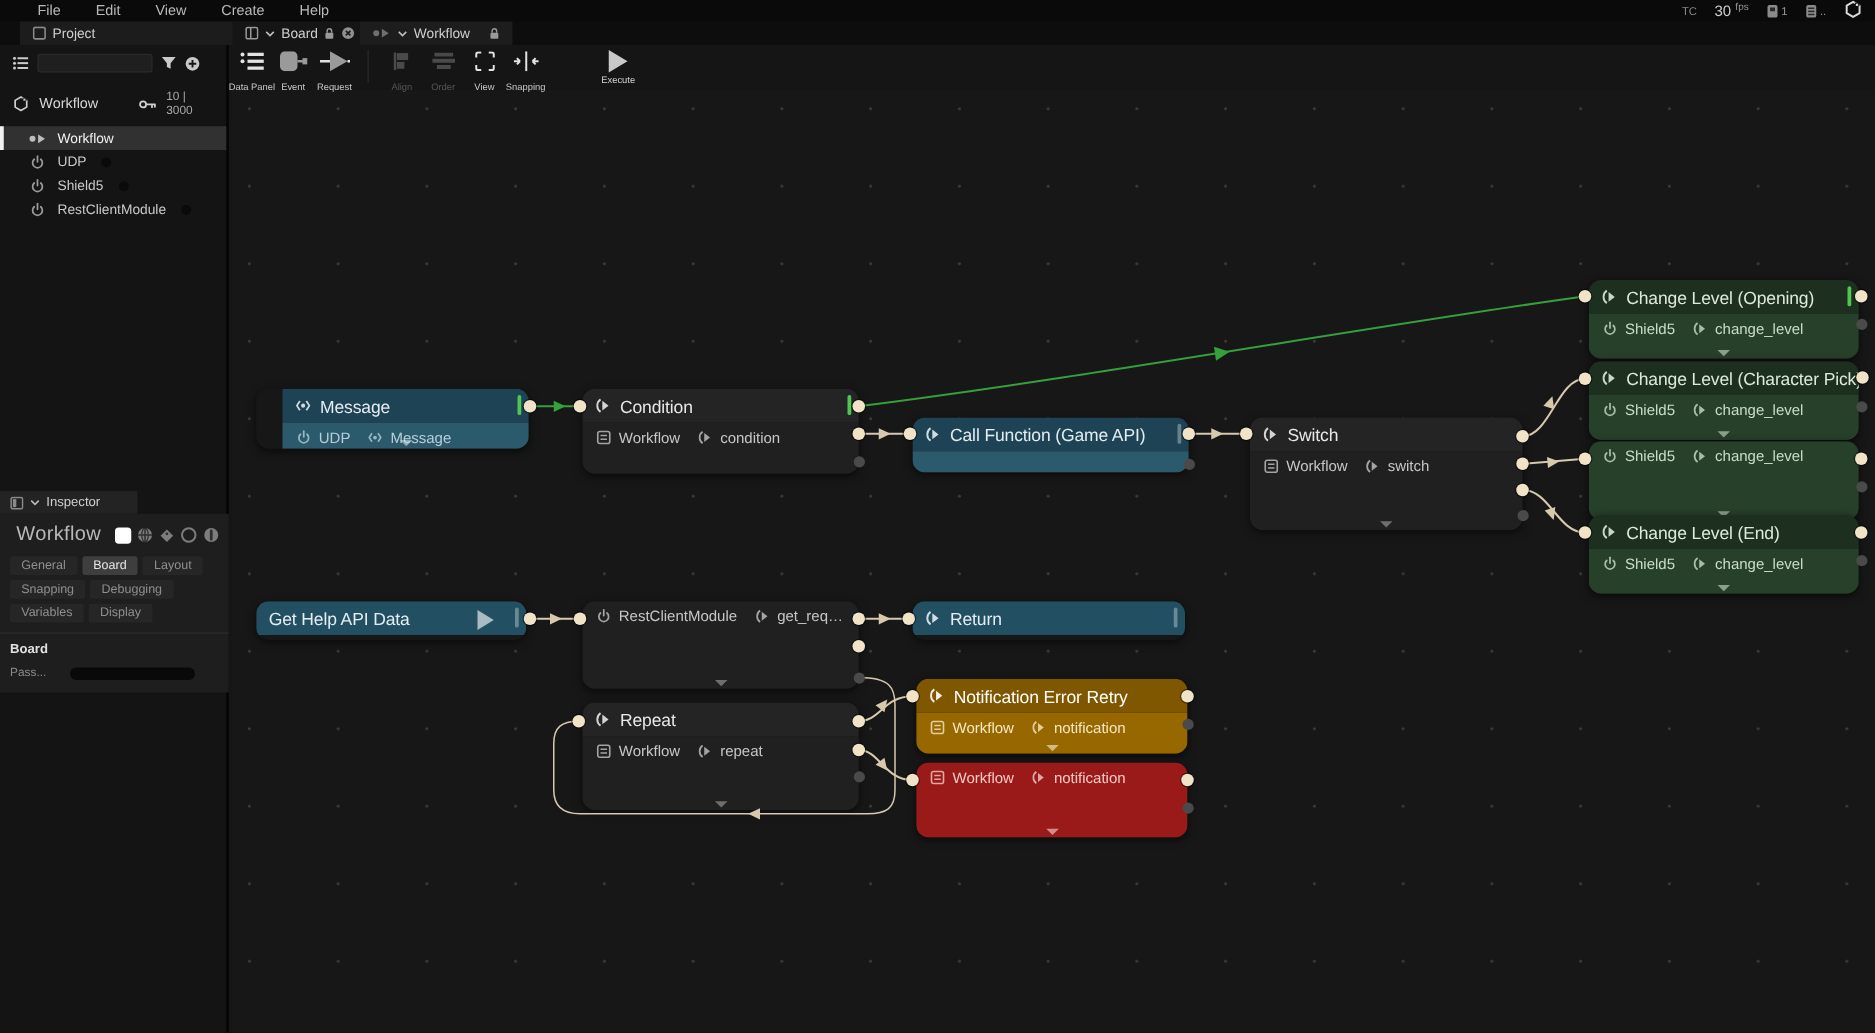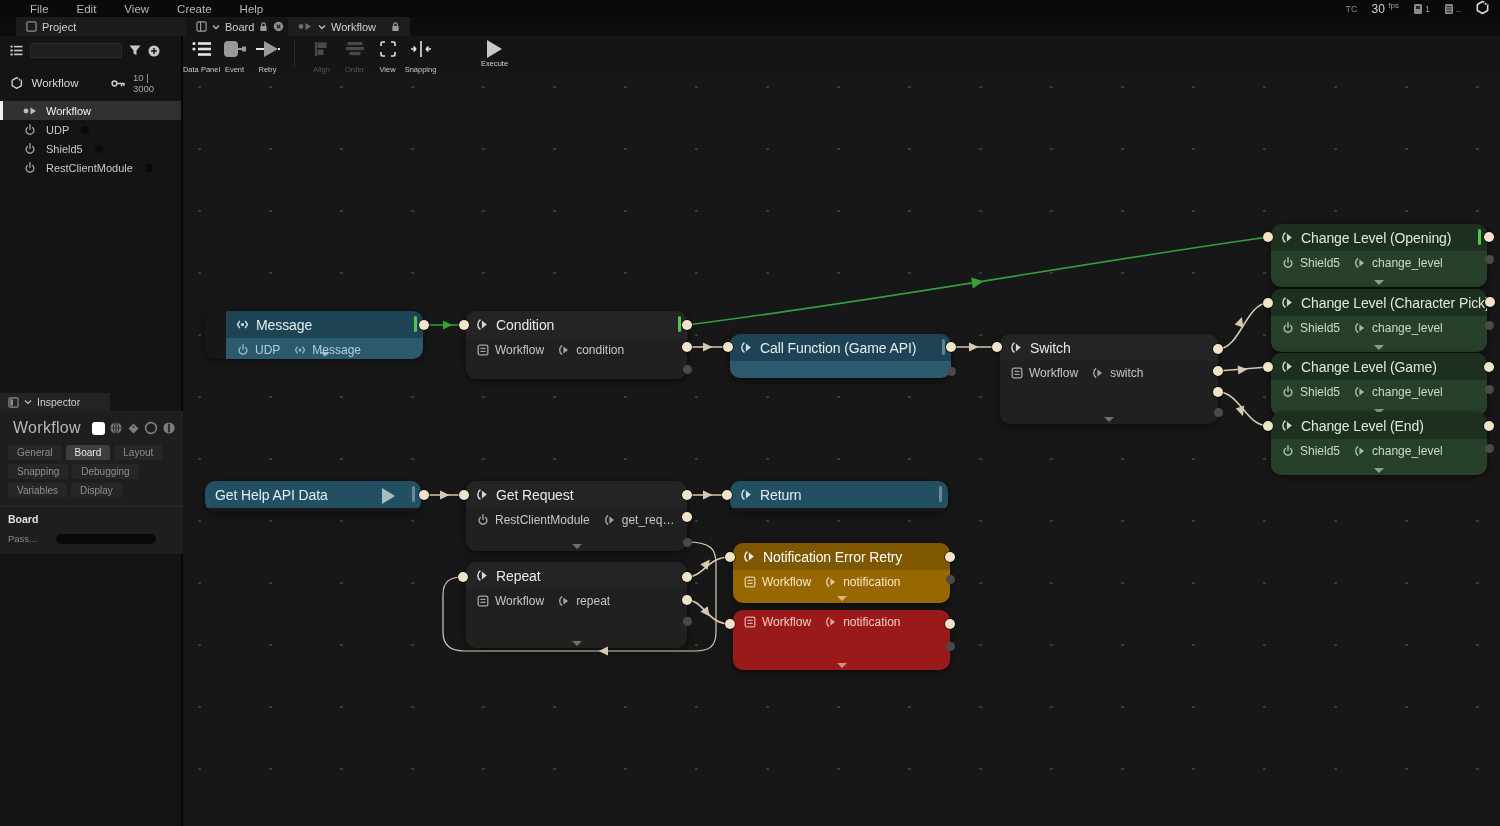--- a/index.html
+++ b/index.html
@@ -219,21 +219,21 @@
     <span class="tlabel">Event</span>
         </div>
         <div class="tbtn">
           <span class="ticon">
             <svg width="24" height="16" viewBox="0 0 24 16">
               <line x1="0" y1="8" x2="8" y2="8" stroke="#e3e3e3" stroke-width="2"></line>
               <path d="M8 0 L22 8 L8 16 Z" fill="#9a9a9a"></path>
               <line x1="22" y1="8" x2="24" y2="8" stroke="#e3e3e3" stroke-width="2"></line>
             </svg>
           </span>
-    <span class="tlabel">Retry</span>
+    <span class="tlabel">Request</span>
         </div>
         <div class="tb-sep"></div>
         <div class="tbtn disabled">
           <span class="ticon">
             <svg width="16" height="16" viewBox="0 0 16 16">
               <line x1="2" y1="1" x2="2" y2="15" stroke="#6a6a6a" stroke-width="2"></line>
               <rect x="4" y="2" width="8" height="4.5" fill="#6a6a6a"></rect>
               <rect x="4" y="9" width="5" height="4.5" fill="#6a6a6a"></rect>
             </svg>
           </span>
@@ -616,29 +616,20 @@
                   <path d="M5.4 2.4 L10 6 L5.4 9.6 Z" fill="currentColor"></path>
                 </svg>
               </span>
         <span>change_level</span>
             </span>
           </div>
           <span class="chevron"></span>
         </div>
       </div>
       <div class="node t-green" style="left: 1271px; top: 353px; width: 216px; height: 63px;">
-        <div class="node-header">
-          <span style="display:flex;opacity:.9">
-            <svg width="13" height="13" viewBox="0 0 12 12">
-              <path d="M4.1 1.4 A5.6 5.6 0 0 0 4.1 10.6" fill="none" stroke="currentColor" stroke-width="1.4"></path>
-              <path d="M5.4 2.4 L10 6 L5.4 9.6 Z" fill="currentColor"></path>
-            </svg>
-          </span>
-          <span>Change Level (Game)</span>
-        </div>
         <div class="node-body">
           <div class="node-row">
             <span class="cell">
         <span style="display:flex">
                 <svg width="12" height="12" viewBox="0 0 12 12">
                   <path d="M3.4 3.4 a3.9 3.9 0 1 0 5.2 0" fill="none" stroke="currentColor" stroke-width="1.4" stroke-linecap="round"></path>
                   <line x1="6" y1="0.8" x2="6" y2="5.4" stroke="currentColor" stroke-width="1.4" stroke-linecap="round"></line>
                 </svg>
               </span>
         <span>Shield5</span>
@@ -691,29 +682,20 @@
         </div>
       </div>
       <div class="node t-teal solo" style="left: 205px; top: 481px; width: 216px; height: 31px;">
         <div class="node-header">
           <span>Get Help API Data</span>
           <span class="playbtn"></span>
           <span class="indicator light"></span>
         </div>
       </div>
       <div class="node t-gray" style="left: 466px; top: 481px; width: 221px; height: 70px;">
-        <div class="node-header">
-          <span style="display:flex;opacity:.9">
-            <svg width="13" height="13" viewBox="0 0 12 12">
-              <path d="M4.1 1.4 A5.6 5.6 0 0 0 4.1 10.6" fill="none" stroke="currentColor" stroke-width="1.4"></path>
-              <path d="M5.4 2.4 L10 6 L5.4 9.6 Z" fill="currentColor"></path>
-            </svg>
-          </span>
-          <span>Get Request</span>
-        </div>
         <div class="node-body">
           <div class="node-row">
             <span class="cell">
         <span style="display:flex">
                 <svg width="12" height="12" viewBox="0 0 12 12">
                   <path d="M3.4 3.4 a3.9 3.9 0 1 0 5.2 0" fill="none" stroke="currentColor" stroke-width="1.4" stroke-linecap="round"></path>
                   <line x1="6" y1="0.8" x2="6" y2="5.4" stroke="currentColor" stroke-width="1.4" stroke-linecap="round"></line>
                 </svg>
               </span>
         <span>RestClientModule</span>

